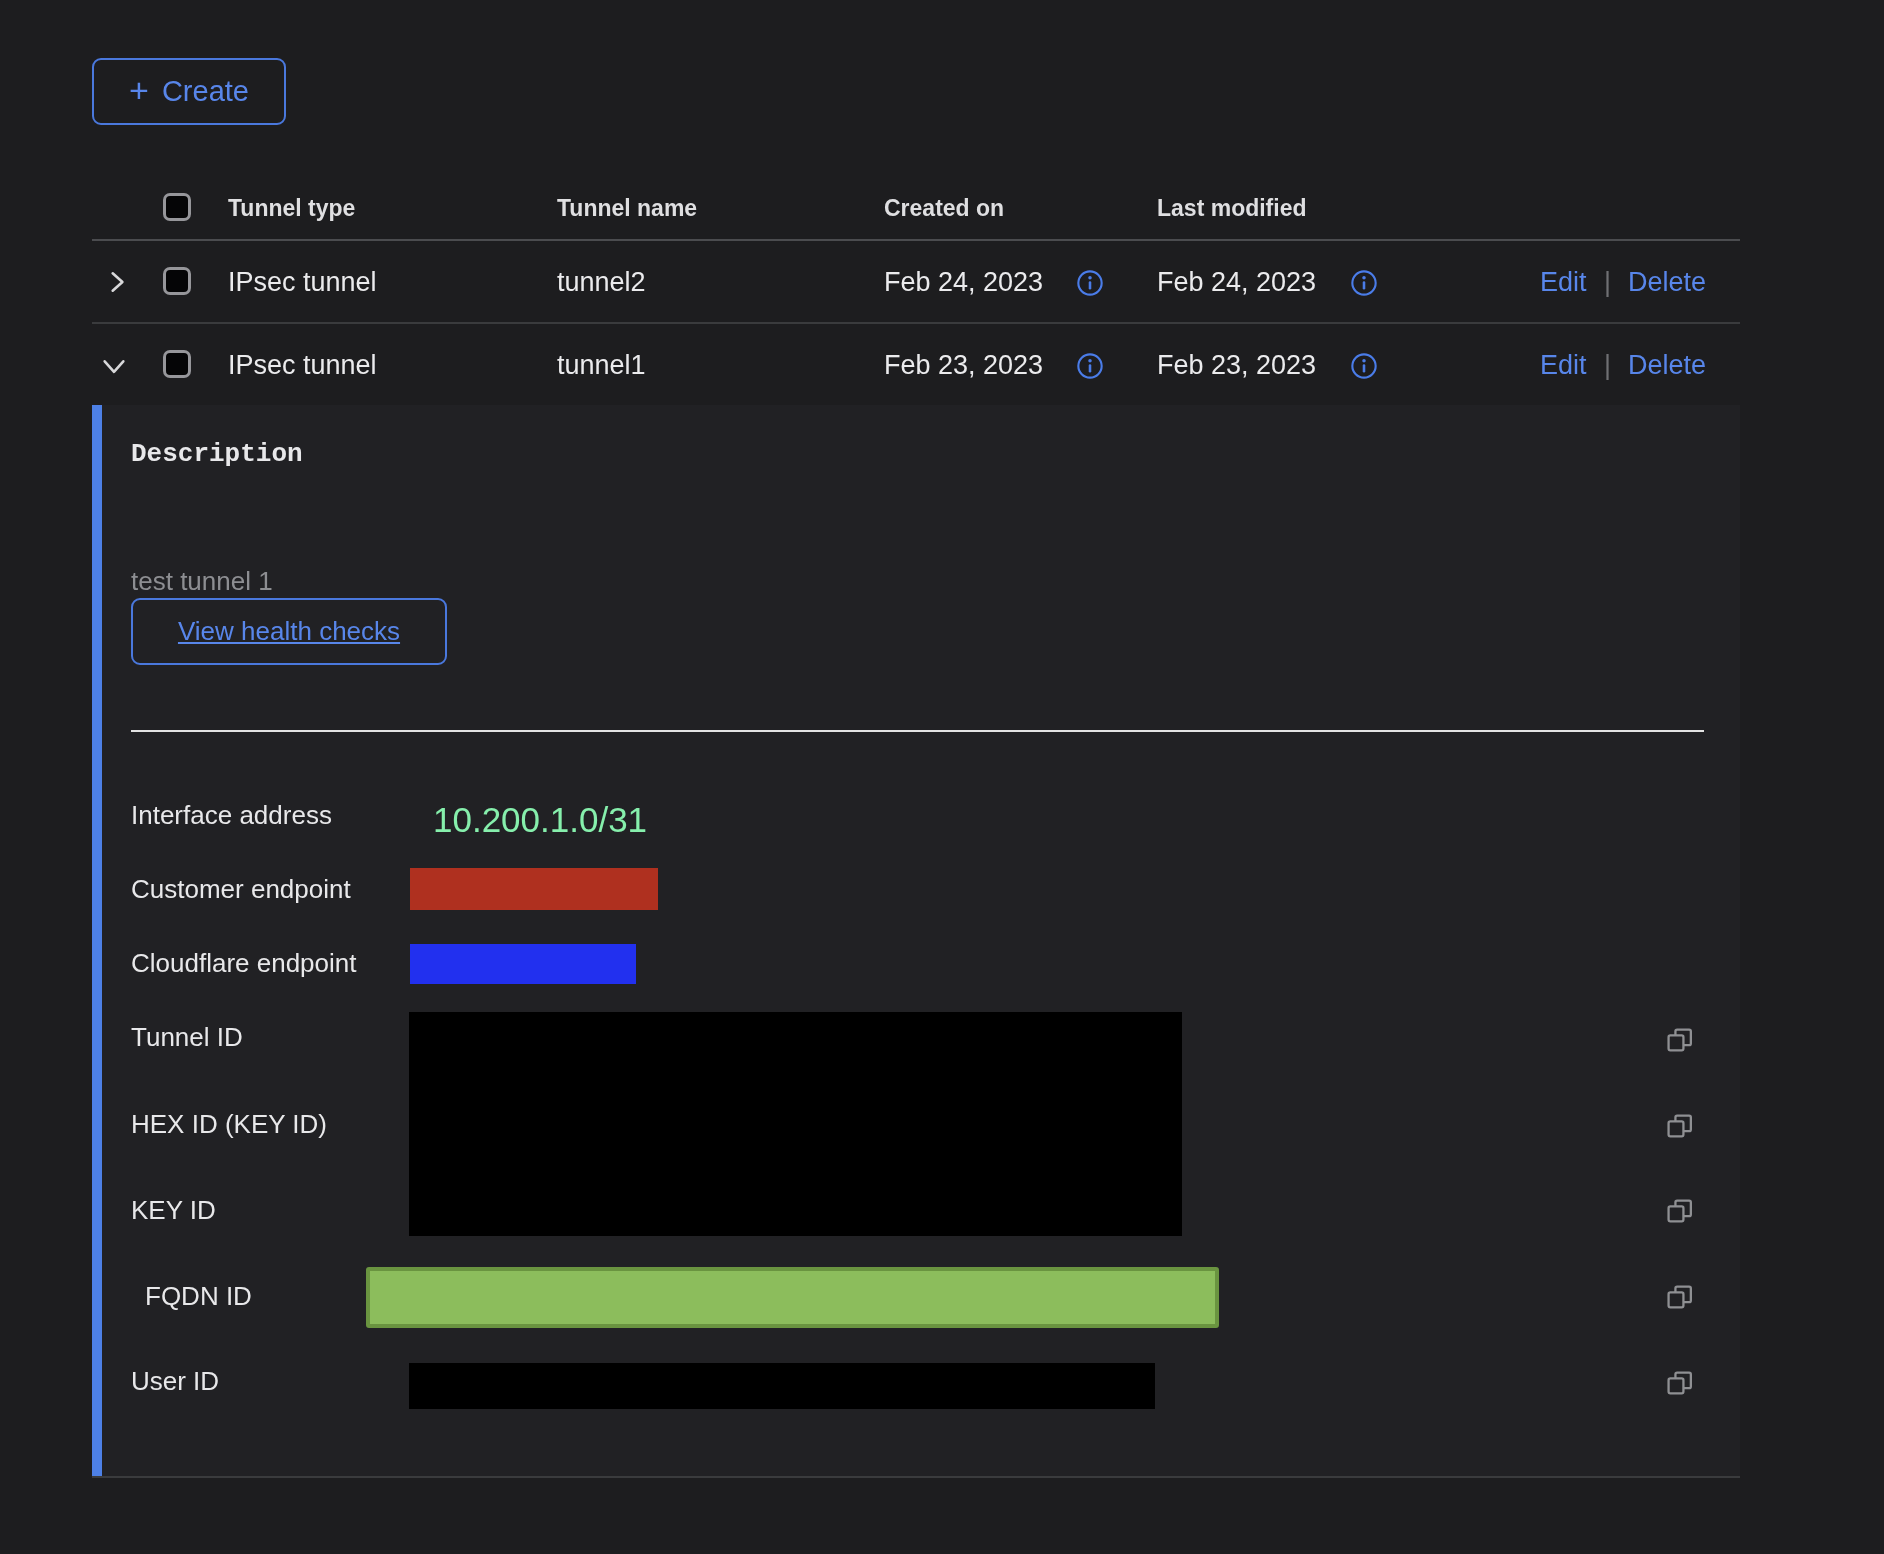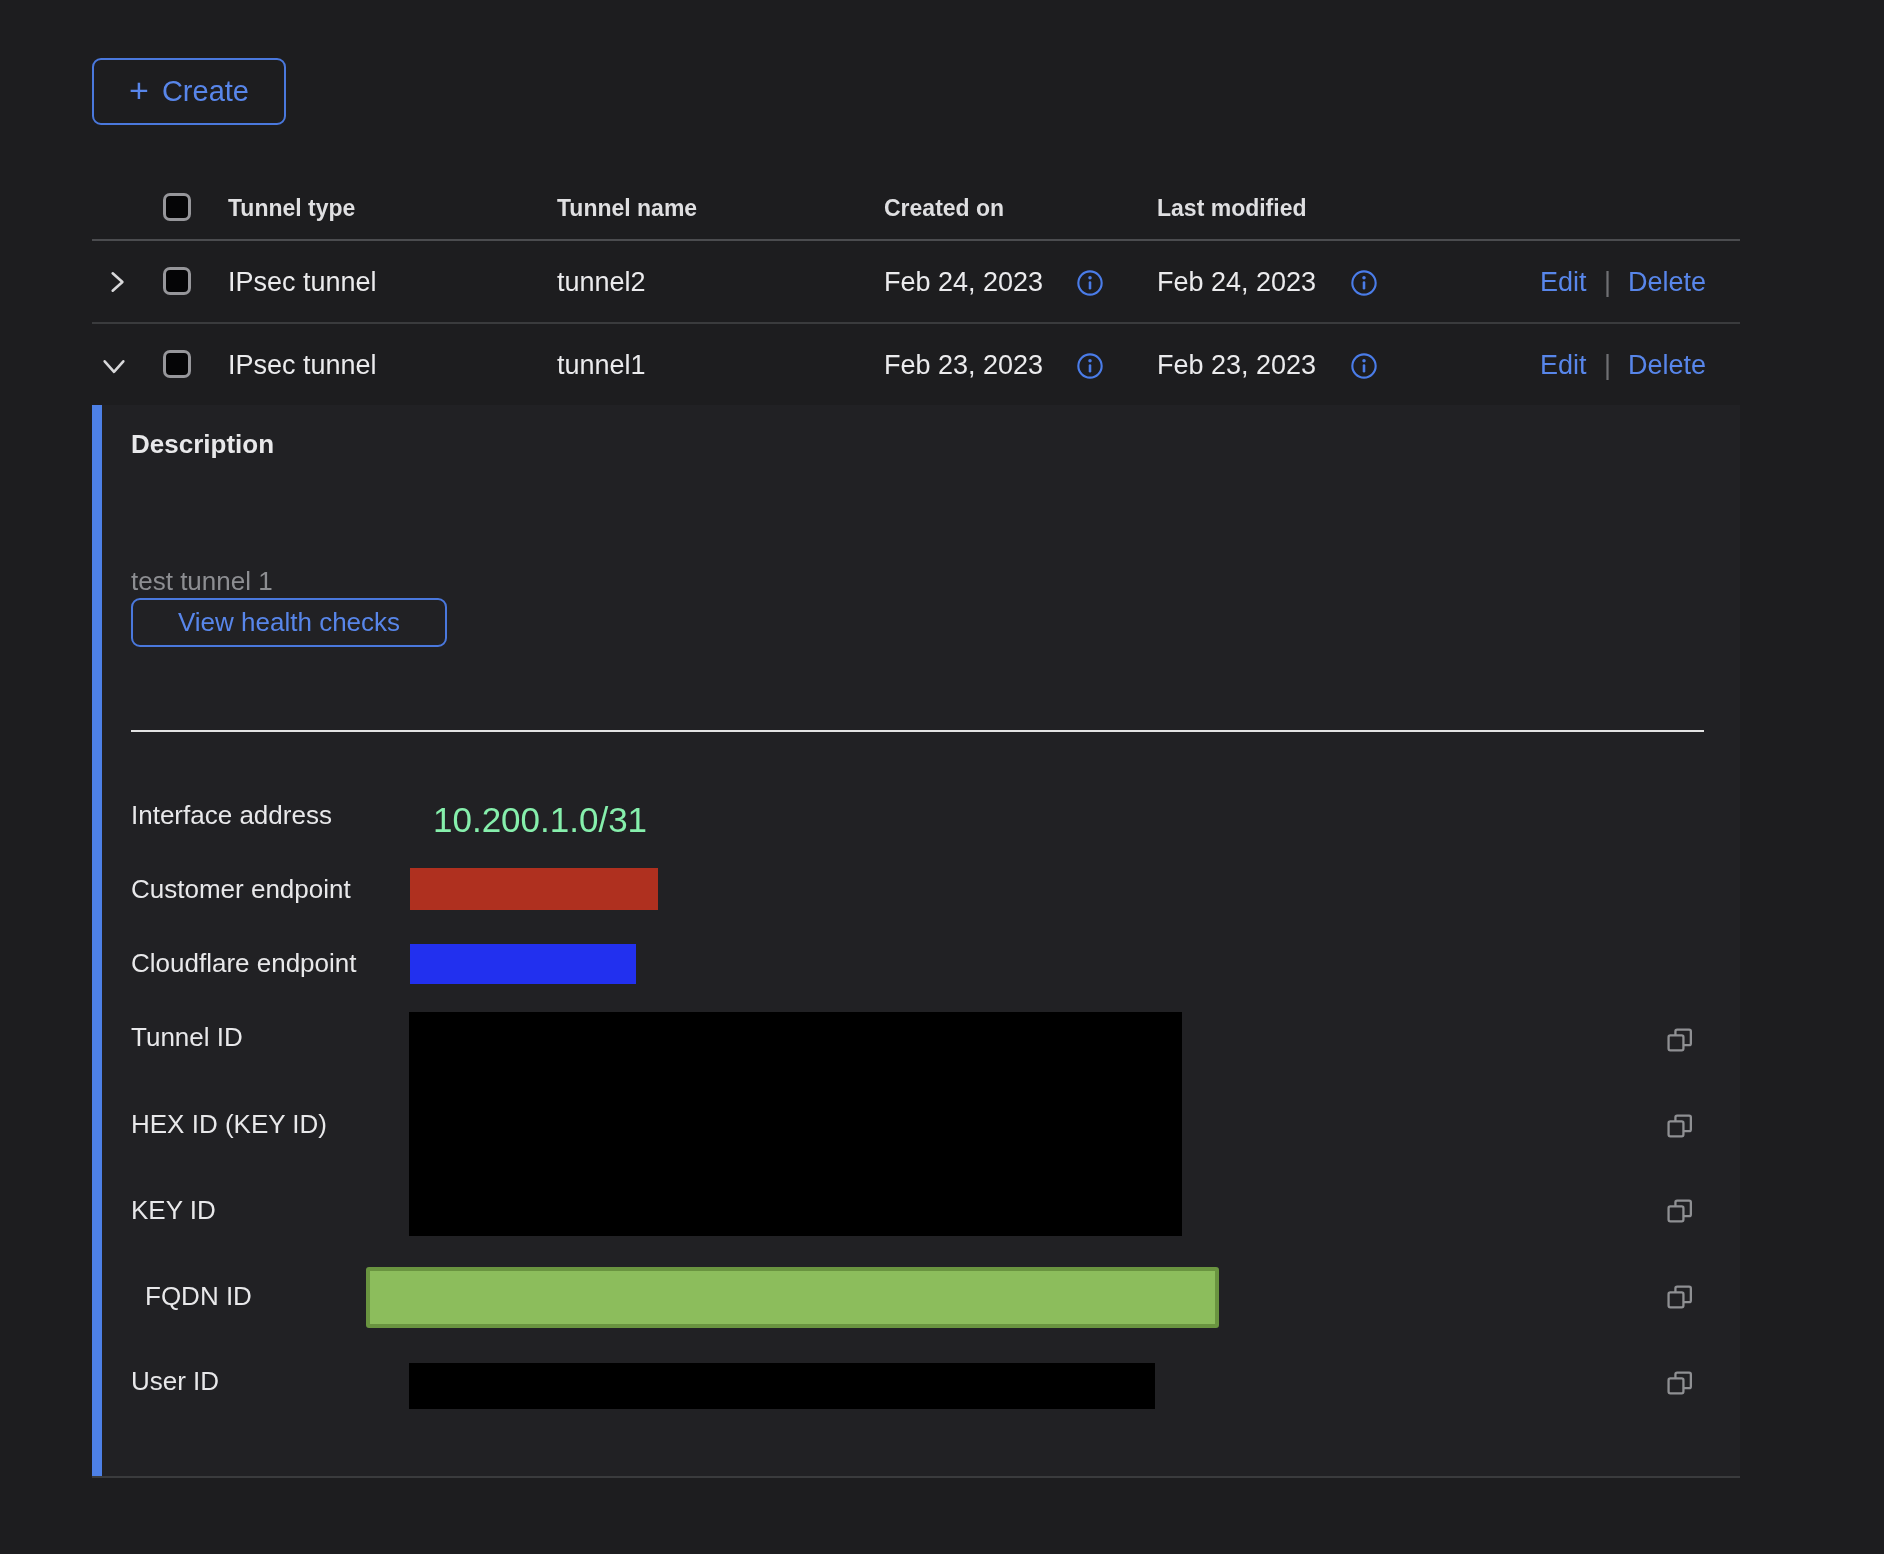--- a/index.html
+++ b/index.html
@@ -5,21 +5,21 @@
   html,body{margin:0;padding:0;background:#1d1d1f;}
   .page{position:relative;width:1884px;height:1554px;background:#1d1d1f;
         font-family:"Liberation Sans",sans-serif;color:#e9e9eb;overflow:hidden;}
 
   
   .outline-btn{position:absolute;display:flex;align-items:center;justify-content:center;
       gap:13px;background:transparent;border:2px solid #4a78dd;border-radius:9px;
       color:#5886ea;cursor:pointer;font-family:"Liberation Sans",sans-serif;}
   .create-btn{left:92px;top:58px;width:194px;height:67px;font-size:29px;}
   .create-btn .plus{font-size:34px;font-weight:300;line-height:1;margin-top:-3px;}
-  .health-btn{left:131px;top:598px;width:316px;height:49px;font-size:26px;}
+  .health-btn{left:131px;top:598px;width:316px;height:67px;font-size:26px;text-decoration:underline;}
 
   
   .hdr{position:absolute;font-size:23px;font-weight:700;color:#dfdfe1;white-space:nowrap;}
   .cell{position:absolute;font-size:27px;color:#ebebed;white-space:nowrap;}
   .divider{position:absolute;left:92px;width:1648px;height:2px;background:#3a3b3d;}
   .checkbox{position:absolute;width:28px;height:28px;background:#050506;
       border:3px solid #96969a;border-radius:7px;box-sizing:border-box;cursor:pointer;}
   .chev{position:absolute;cursor:pointer;}
   .info{position:absolute;width:28px;height:28px;cursor:pointer;}
   .link{position:absolute;font-size:27px;color:#5886ea;
@@ -108,21 +108,21 @@
       <rect x="10.9" y="10.4" width="2.2" height="7.2" rx="1.1" fill="#4a7ce8"></rect>
     </svg>
     <a class="link" style="left:1540px;top:350px;">Edit</a>
     <span class="sep" style="left:1604px;top:350px;">|</span>
     <a class="link" style="left:1628px;top:350px;">Delete</a>
   </div>
 
   <div class="panel-bg"></div>
   <div class="panel-bar"></div>
 
-  <div class="plabel semibold" style="top:429px;">Description</div>
+  <div class="plabel semibold" style="top:439px;font-family:Liberation Mono, monospace;">Description</div>
   <div class="plabel muted" style="top:530px;">test tunnel 1</div>
 
   <button class="outline-btn health-btn">
     <span>View health checks</span>
   </button>
 
   <div class="white-div"></div>
 
   <div class="plabel" style="top:800px;">Interface address</div>
   <div class="pvalue" style="left:433px;top:800px;">10.200.1.0/31</div>

